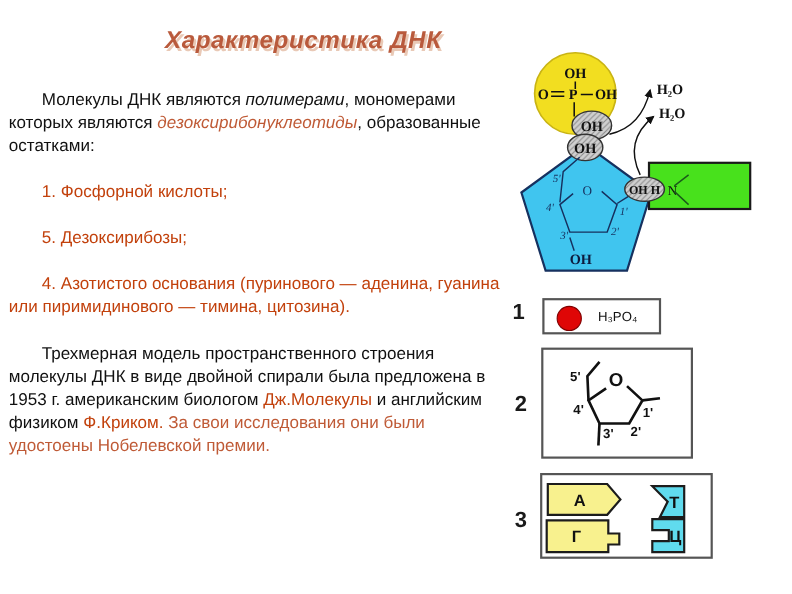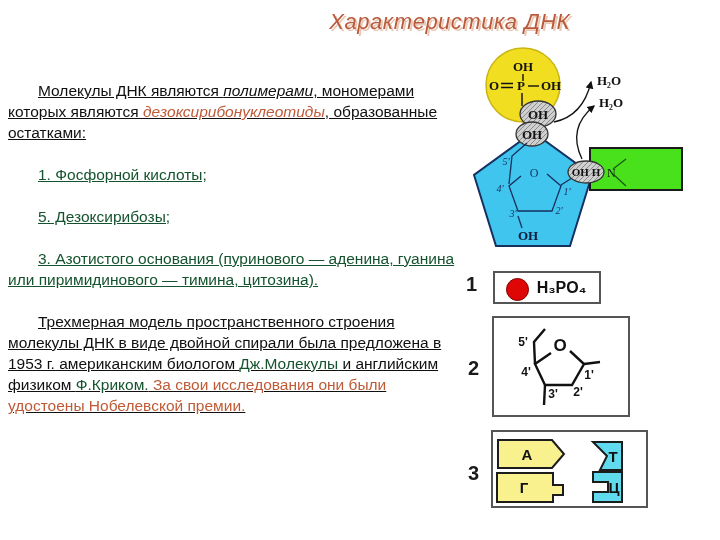--- a/index.html
+++ b/index.html
@@ -1,54 +1,54 @@
 <!DOCTYPE html>
 <html><head>
 <meta charset="utf-8">
 <style>
   html,body{margin:0;padding:0;background:#888;}
   .slide{
     position:relative;width:720px;height:540px;background:#ffffff;
     font-family:"Liberation Sans",sans-serif;overflow:hidden;
   }
   .title{
-    position:absolute;left:150px;top:9px;width:420px;text-align:right;
-    font-size:22px;font-weight:normal;font-style:italic;color:#b95a3c;
+    position:absolute;left:150px;top:24px;width:420px;text-align:left;
+    font-size:22px;font-weight:bold;font-style:italic;color:#b95a3c;
     text-shadow:2px 2px 0 #e9c9b6;letter-spacing:.5px;
   }
   .txt{
     position:absolute;left:8px;top:80px;width:454px;
     font-size:15.5px;line-height:21px;color:#101010;
   }
-  .txt p{margin:0 0 21px 0;text-indent:30px;text-decoration:underline;}
-  .navy{color:#14532d;}
+  .txt p{margin:0 0 21px 0;text-indent:30px;}
+  .navy{color:#c2410c;}
   .orange{color:#bf5a36;}
   .term{font-style:italic;}
   
   .numlbl{position:absolute;font-size:20px;font-weight:bold;color:#1a1a1a;}
   .pbox{position:absolute;background:#fff;border:2px solid #555;box-sizing:border-box;}
   .redcircle{position:absolute;left:11px;top:5px;width:21px;height:21px;border-radius:50%;
     background:#df0606;border:1px solid #7e0000;}
   .h3po4{position:absolute;left:33px;top:0;right:4px;height:100%;display:flex;
-    align-items:center;justify-content:center;font-weight:bold;font-size:16px;color:#111;}
+    align-items:center;justify-content:center;font-weight:normal;font-size:12px;color:#111;}
   svg text{font-family:"Liberation Serif",serif;}
   svg .sans{font-family:"Liberation Sans",sans-serif;}
 </style>
 </head>
 <body>
 
 <div class="slide">
 
   <div class="title">Характеристика ДНК</div>
 
   <div class="txt">
     <p><span>Молекулы ДНК являются </span><span class="term">полимерами</span><span>, мономерами которых являются </span><span class="term orange">дезоксирибонуклеотиды</span><span>, образованные остатками:</span></p>
     <p class="navy">1. Фосфорной кислоты;</p>
     <p class="navy">5. Дезоксирибозы;</p>
-    <p class="navy">3. Азотистого основания (пуринового — аденина, гуанина или пиримидинового — тимина, цитозина).</p>
+    <p class="navy">4. Азотистого основания (пуринового — аденина, гуанина или пиримидинового — тимина, цитозина).</p>
     <p><span>Трехмерная модель пространственного строения молекулы ДНК в виде двойной спирали была предложена в 1953 г. американским биологом </span><span class="navy">Дж.Молекулы</span><span> и английским физиком </span><span class="navy">Ф.Криком.</span><span class="orange"> За свои исследования они были удостоены Нобелевской премии.</span></p>
   </div>
 
   <svg style="position:absolute;left:455px;top:40px;" width="265" height="225" viewBox="0 0 265 225">
     <defs>
       <pattern id="hatch" patternUnits="userSpaceOnUse" width="5" height="5">
         <rect width="5" height="5" fill="#cfcfcf"></rect>
         <path d="M0 5 L5 0 M-1 1 L1 -1 M4 6 L6 4" stroke="#8b8b8b" stroke-width="1"></path>
       </pattern>
       <marker id="ah" markerWidth="7" markerHeight="7" refX="5" refY="3.5" orient="auto">

